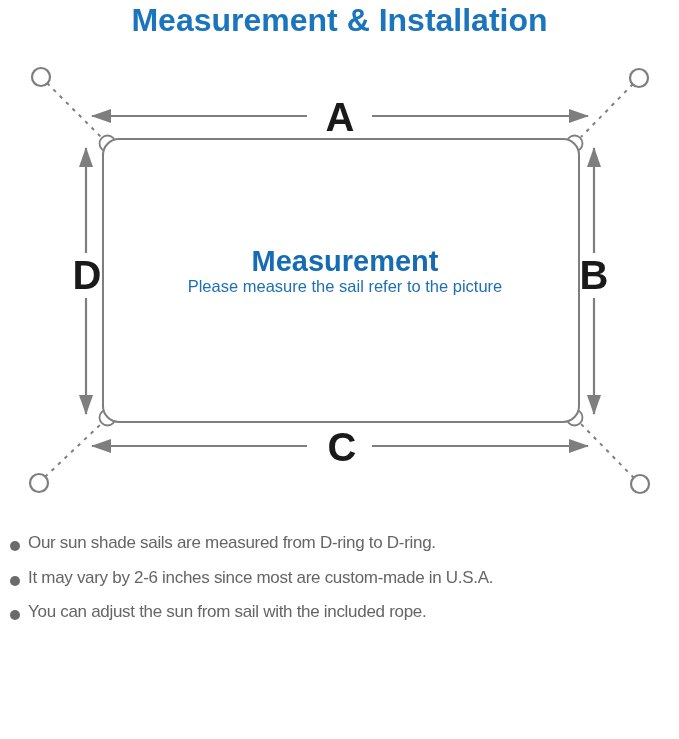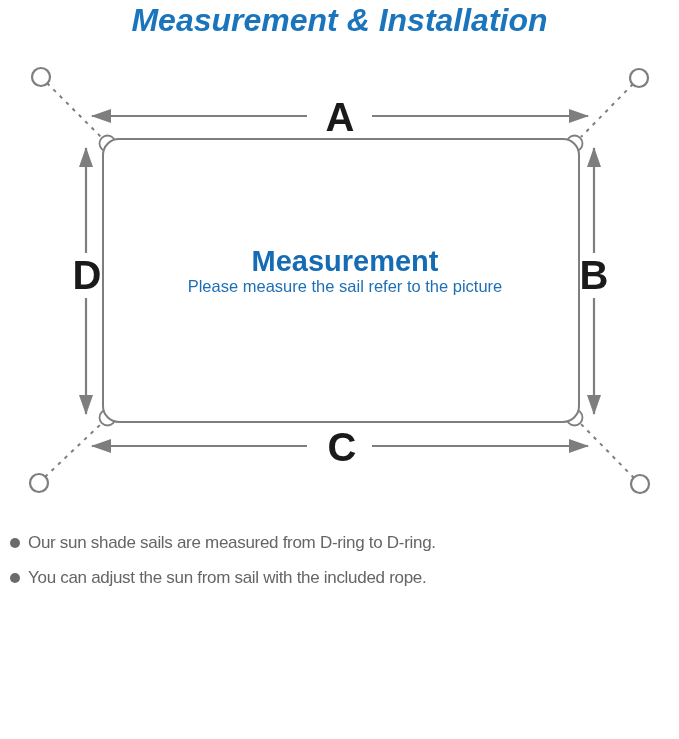--- a/index.html
+++ b/index.html
@@ -9,21 +9,20 @@
     position:relative;
     font-family:"Liberation Sans", sans-serif;
     overflow:hidden;
   }
   .page-title{
     position:absolute;top:2px;left:0;width:679px;
     text-align:center;
     font-size:32px;font-weight:bold;
     color:#1b75bc;
     letter-spacing:0px;
-    font-style:italic;
   }
   .diagram-wrap{
     position:absolute;top:55px;left:0;width:679px;height:460px;
   }
   svg .dash{stroke:#7e7e7e;stroke-width:2;stroke-dasharray:3.5 5.5;fill:none;}
   svg .ring{stroke:#7e7e7e;stroke-width:2.2;fill:#ffffff;}
   svg .bump{stroke:#7e7e7e;stroke-width:1.8;fill:#ffffff;}
   svg .sail{stroke:#7e7e7e;stroke-width:2;fill:#ffffff;}
   svg .dim{stroke:#7e7e7e;stroke-width:2.2;fill:none;}
   svg .dim-label{
@@ -41,21 +40,21 @@
     font-size:16.5px;fill:#1e6fb6;
     text-anchor:middle;
   }
   .notes{
     position:absolute;top:531px;left:0;width:679px;
     box-sizing:border-box;
     padding:0 2px 0 10px;
   }
   .note{
     display:flex;
-    align-items:flex-start;
+    align-items:center;
     margin-bottom:11.5px;
     color:#656565;
     font-size:17px;
     line-height:23px;
     letter-spacing:-0.3px;
   }
   .note .dot{
     flex:0 0 auto;
     width:10px;height:10px;border-radius:50%;
     background:#6b6b6b;
@@ -115,15 +114,19 @@
   </svg>
 </div>
 
 <div class="notes">
   <div class="note">
     <span class="dot"></span>
     <span class="txt">Our sun shade sails are measured from D-ring to D-ring.</span>
   </div>
   <div class="note">
     <span class="dot"></span>
+    <span class="txt">It may vary by 2-6 inches since most are custom-made in U.S.A.</span>
+  </div>
+  <div class="note">
+    <span class="dot"></span>
     <span class="txt">You can adjust the sun from sail with the included rope.</span>
   </div>
 </div>
 
 </body></html>

